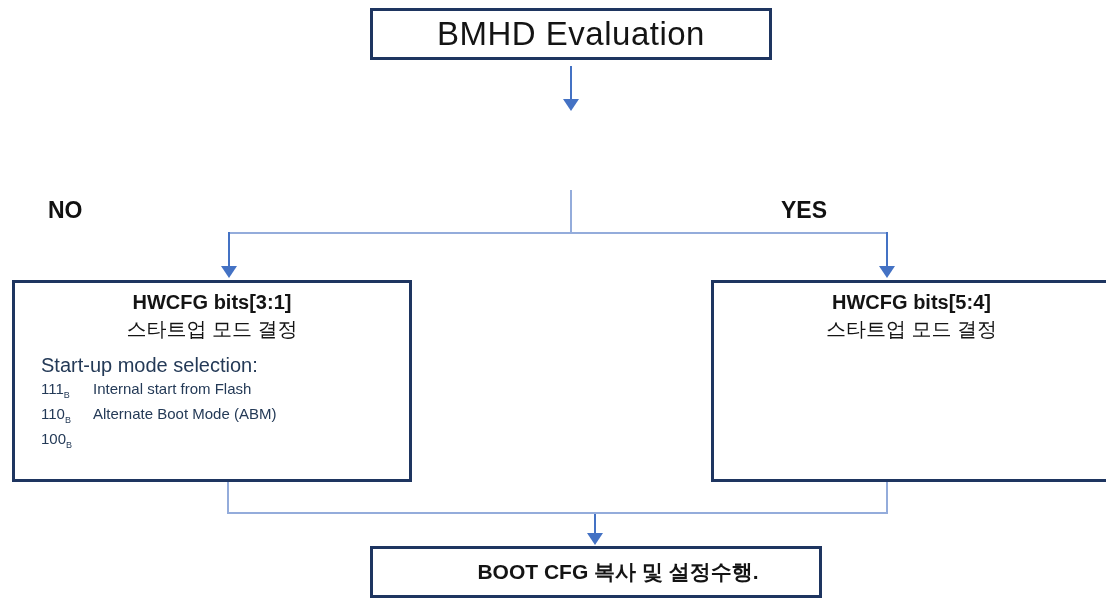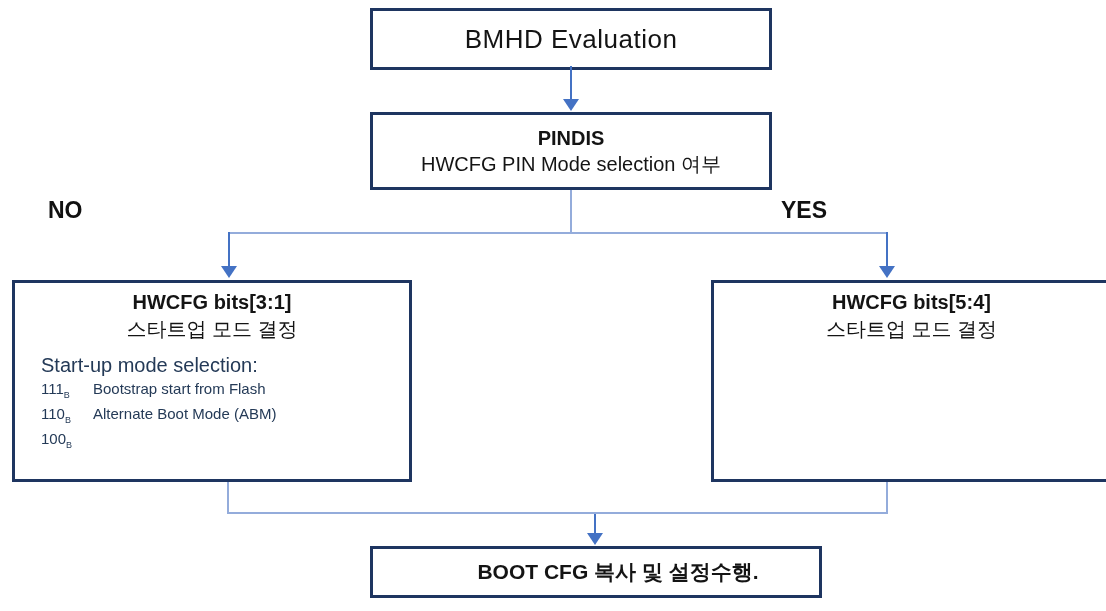--- a/index.html
+++ b/index.html
@@ -12,23 +12,23 @@
     overflow:hidden;
   }
   .fbox{
     position:absolute;
     box-sizing:border-box;
     border:3px solid #1e3560;
     background:#ffffff;
     text-align:center;
   }
   .title-box{
-    left:370px;top:8px;width:402px;height:62px;
+    left:370px;top:8px;width:402px;height:52px;
     display:flex;align-items:center;justify-content:center;
-    font-size:26px;font-weight:400;letter-spacing:0.5px;
+    font-size:33px;font-weight:400;letter-spacing:0.5px;
   }
   .decision-box{
     left:370px;top:112px;width:402px;height:78px;
     display:flex;flex-direction:column;align-items:center;justify-content:center;
   }
   .decision-title{font-size:20px;font-weight:700;line-height:26px;}
   .decision-sub{font-size:20px;font-weight:400;line-height:26px;}
   .branch-label{
     position:absolute;font-size:23px;font-weight:700;color:#111111;
   }
@@ -63,43 +63,39 @@
 
 <div class="canvas">
 
   <div class="fbox title-box">
     <span>BMHD Evaluation</span>
   </div>
 
   <div class="line strong" style="left:570px;top:66px;width:2px;height:36px;"></div>
   <div class="arrowhead" style="left:563px;top:99px;"></div>
 
-  <div class="fbox decision-box">
-    <div class="decision-title">PINDIS</div>
-    <div class="decision-sub">HWCFG PIN Mode selection 여부</div>
-  </div>
 
   <div class="branch-label no-label">NO</div>
   <div class="branch-label yes-label">YES</div>
 
   <div class="line" style="left:570px;top:190px;width:2px;height:44px;"></div>
   <div class="line" style="left:229px;top:232px;width:659px;height:2px;"></div>
   <div class="line strong" style="left:228px;top:232px;width:2px;height:34px;"></div>
   <div class="arrowhead" style="left:221px;top:266px;"></div>
   <div class="line strong" style="left:886px;top:232px;width:2px;height:34px;"></div>
   <div class="arrowhead" style="left:879px;top:266px;"></div>
 
   <div class="fbox mode-box left-box">
     <div class="mode-title">HWCFG bits[3:1]</div>
     <div class="mode-sub">스타트업 모드 결정</div>
     <div class="mode-list">
       <div class="mode-heading">Start-up mode selection:</div>
       <div class="mode-row">
         <span class="mode-code"><span>111</span><sub>B</sub></span>
-        <span class="mode-label">Bootstrap start from Flash</span>
+        <span class="mode-label">Internal start from Flash</span>
       </div>
       <div class="mode-row">
         <span class="mode-code"><span>110</span><sub>B</sub></span>
         <span class="mode-label">Alternate Boot Mode (ABM)</span>
       </div>
       <div class="mode-row">
         <span class="mode-code"><span>100</span><sub>B</sub></span>
       </div>
     </div>
   </div>

